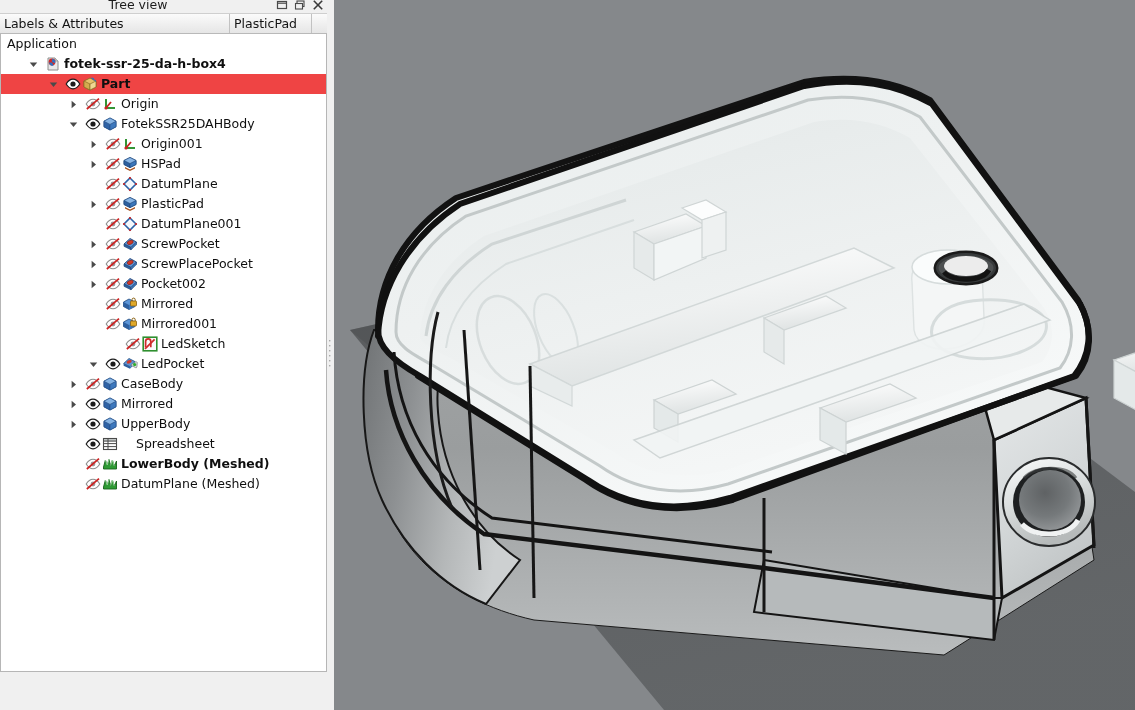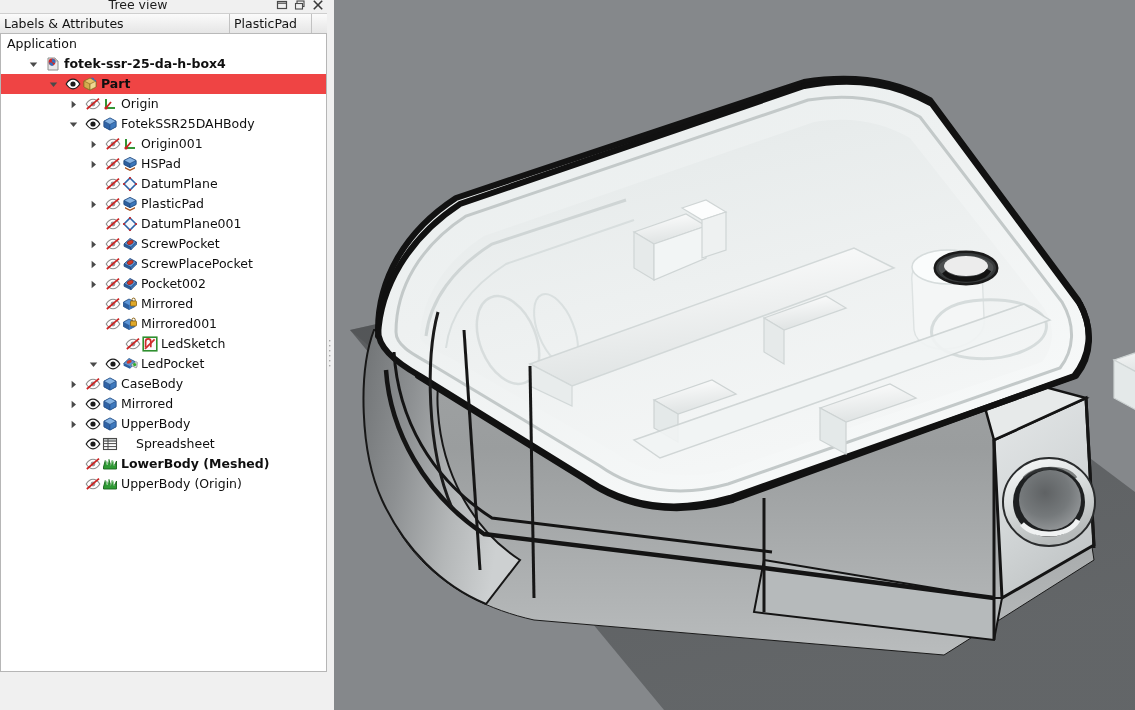--- a/index.html
+++ b/index.html
@@ -655,21 +655,21 @@
               <line x1="1.8" y1="13" x2="14" y2="2.6" stroke="#cc2222" stroke-width="1.7"></line>
             </svg>
           </span>
           <span class="ico" style="left: 101px;">
             <svg width="16" height="16" viewBox="0 0 16 16">
               <path d="M1.5 11 L3.4 4 L5.2 9 L7 3.5 L8.6 9.5 L10.4 4 L12.2 10 L14.5 5 L14.5 13 L1.5 13 Z" fill="#2e9b34" stroke="#17641b" stroke-width="0.9"></path>
               <path d="M3.4 4 L5.2 9 L7 3.5" fill="none" stroke="#9ddba0" stroke-width="0.9"></path>
               <path d="M8.6 9.5 L10.4 4 L12.2 10" fill="none" stroke="#9ddba0" stroke-width="0.9"></path>
             </svg>
           </span>
-          <span class="lbl" style="left: 120px;">UpperBody (Origin)</span>
+          <span class="lbl" style="left: 120px;">DatumPlane (Meshed)</span>
         </div>
       </div>
 
     <div id="dock-splitter">
       <div class="dots">
         <svg width="30" height="2" viewBox="0 0 30 2">
           <rect x="0" y="0" width="1.4" height="1.4" fill="#a9a9a9"></rect>
           <rect x="5" y="0" width="1.4" height="1.4" fill="#a9a9a9"></rect>
           <rect x="10" y="0" width="1.4" height="1.4" fill="#a9a9a9"></rect>
           <rect x="15" y="0" width="1.4" height="1.4" fill="#a9a9a9"></rect>

